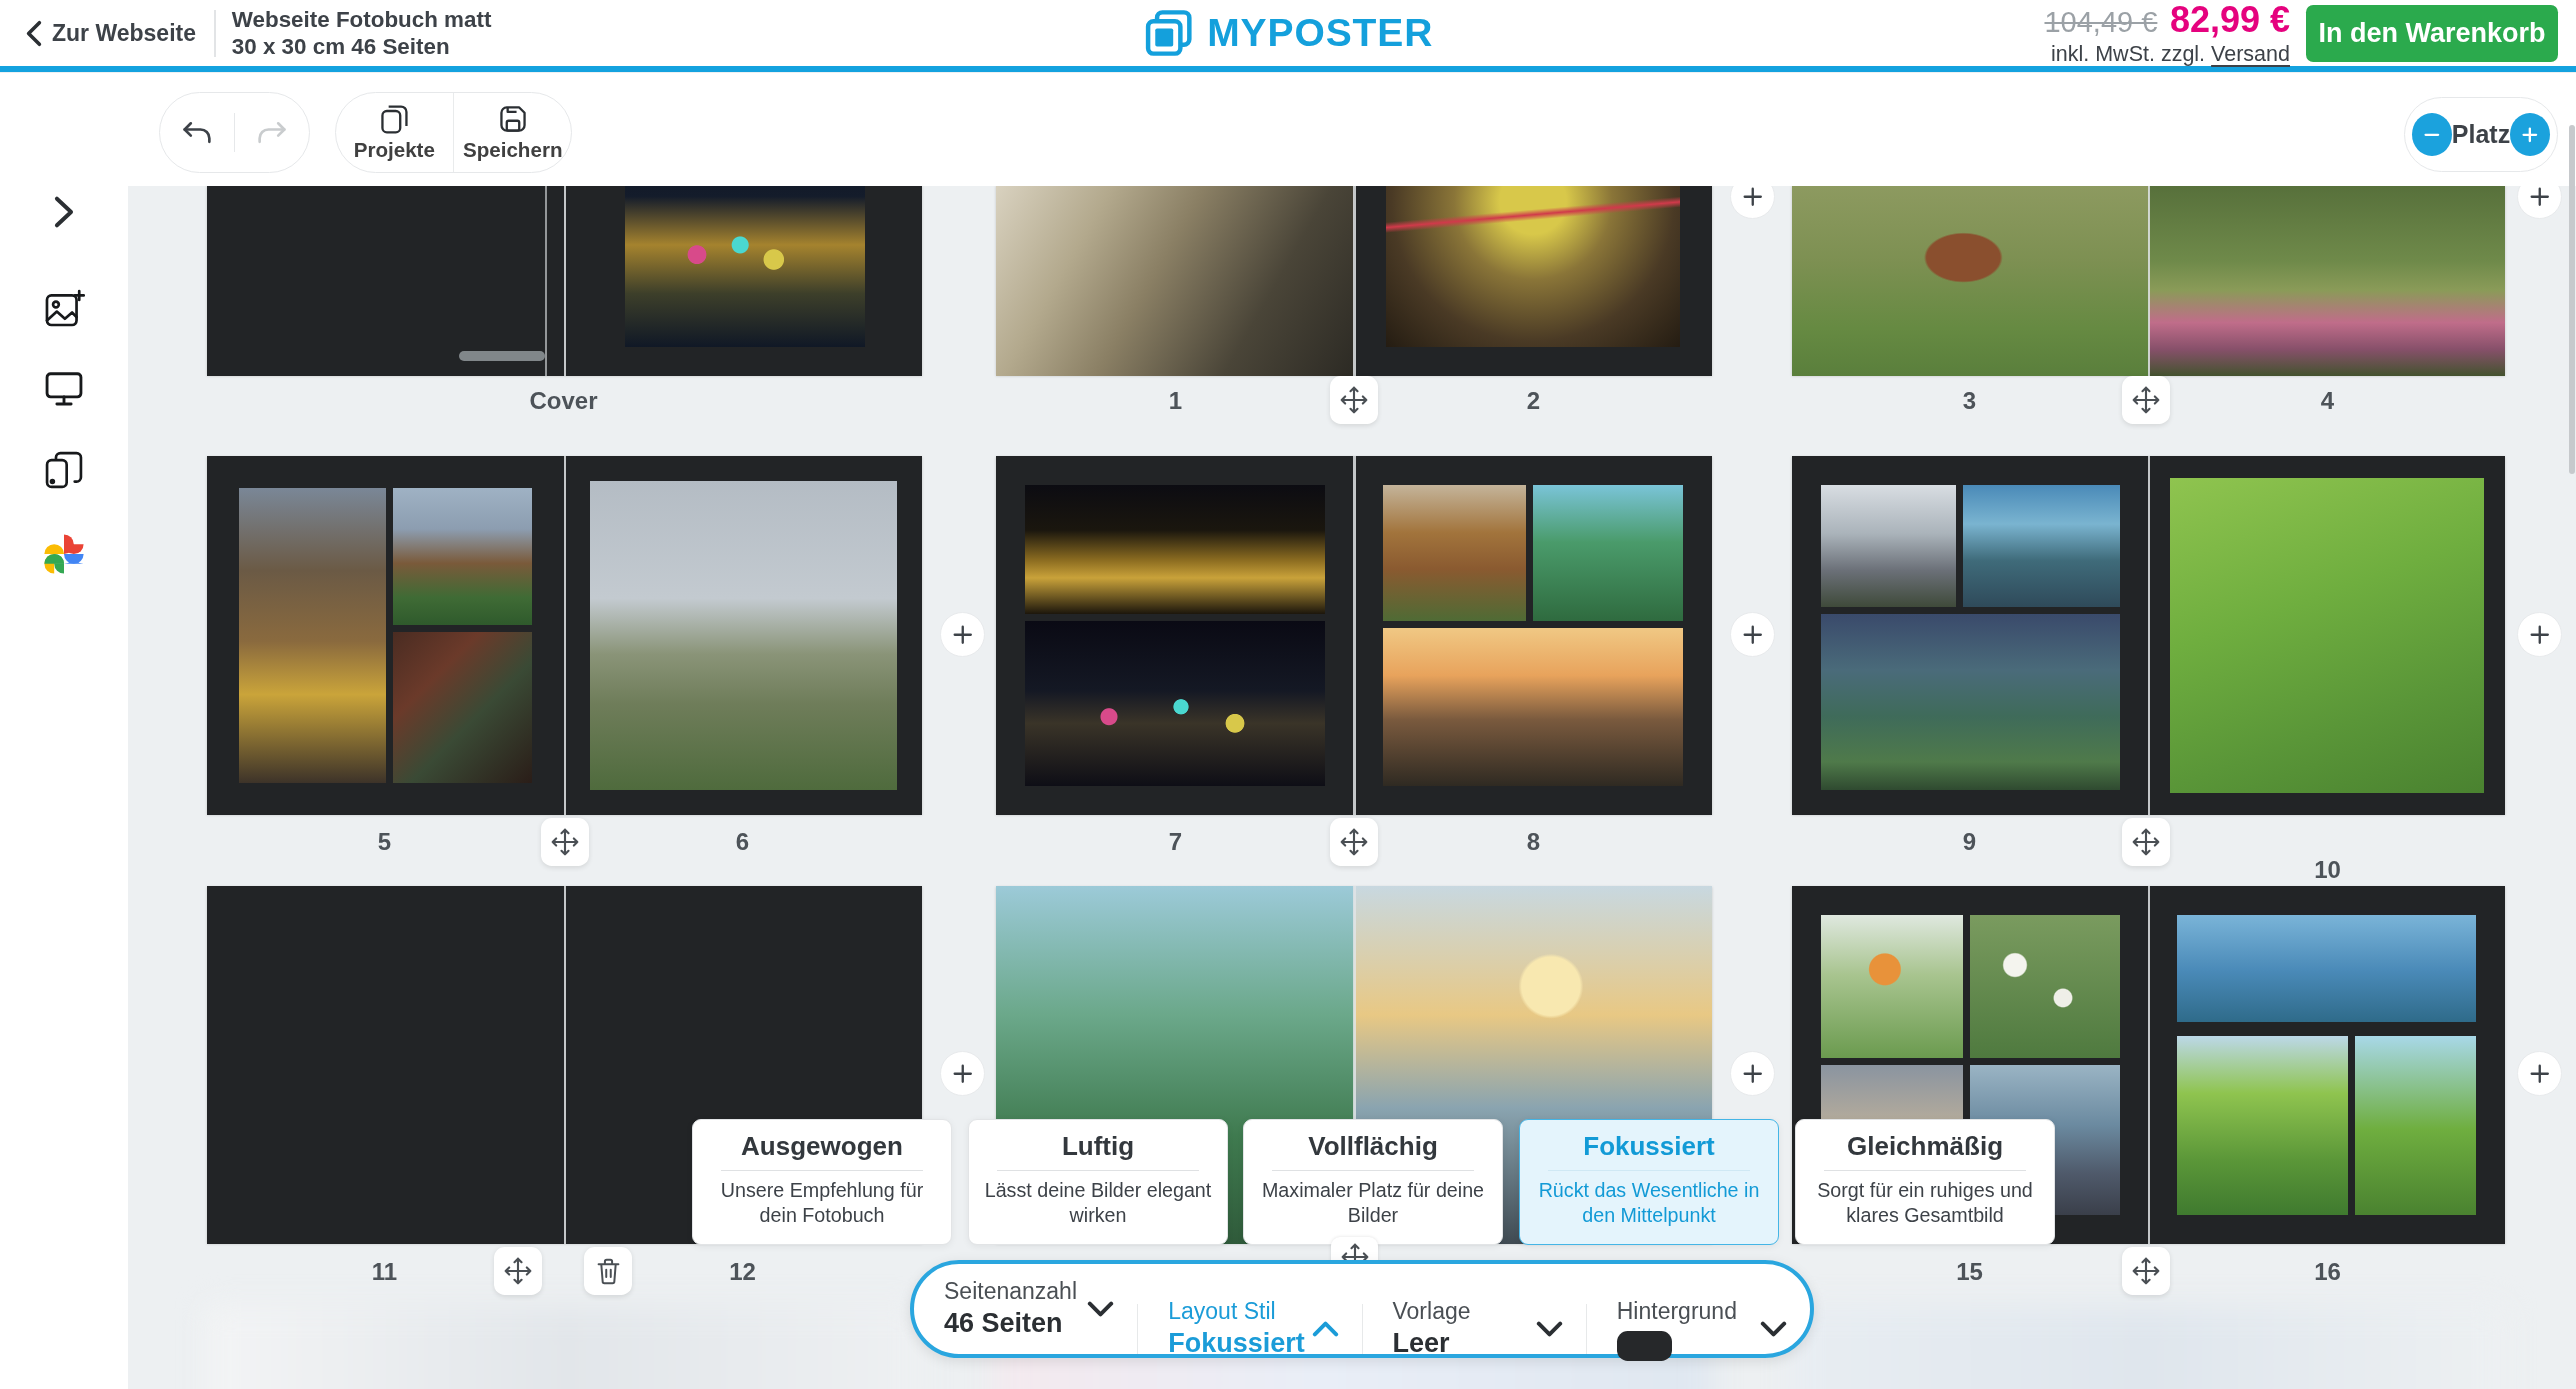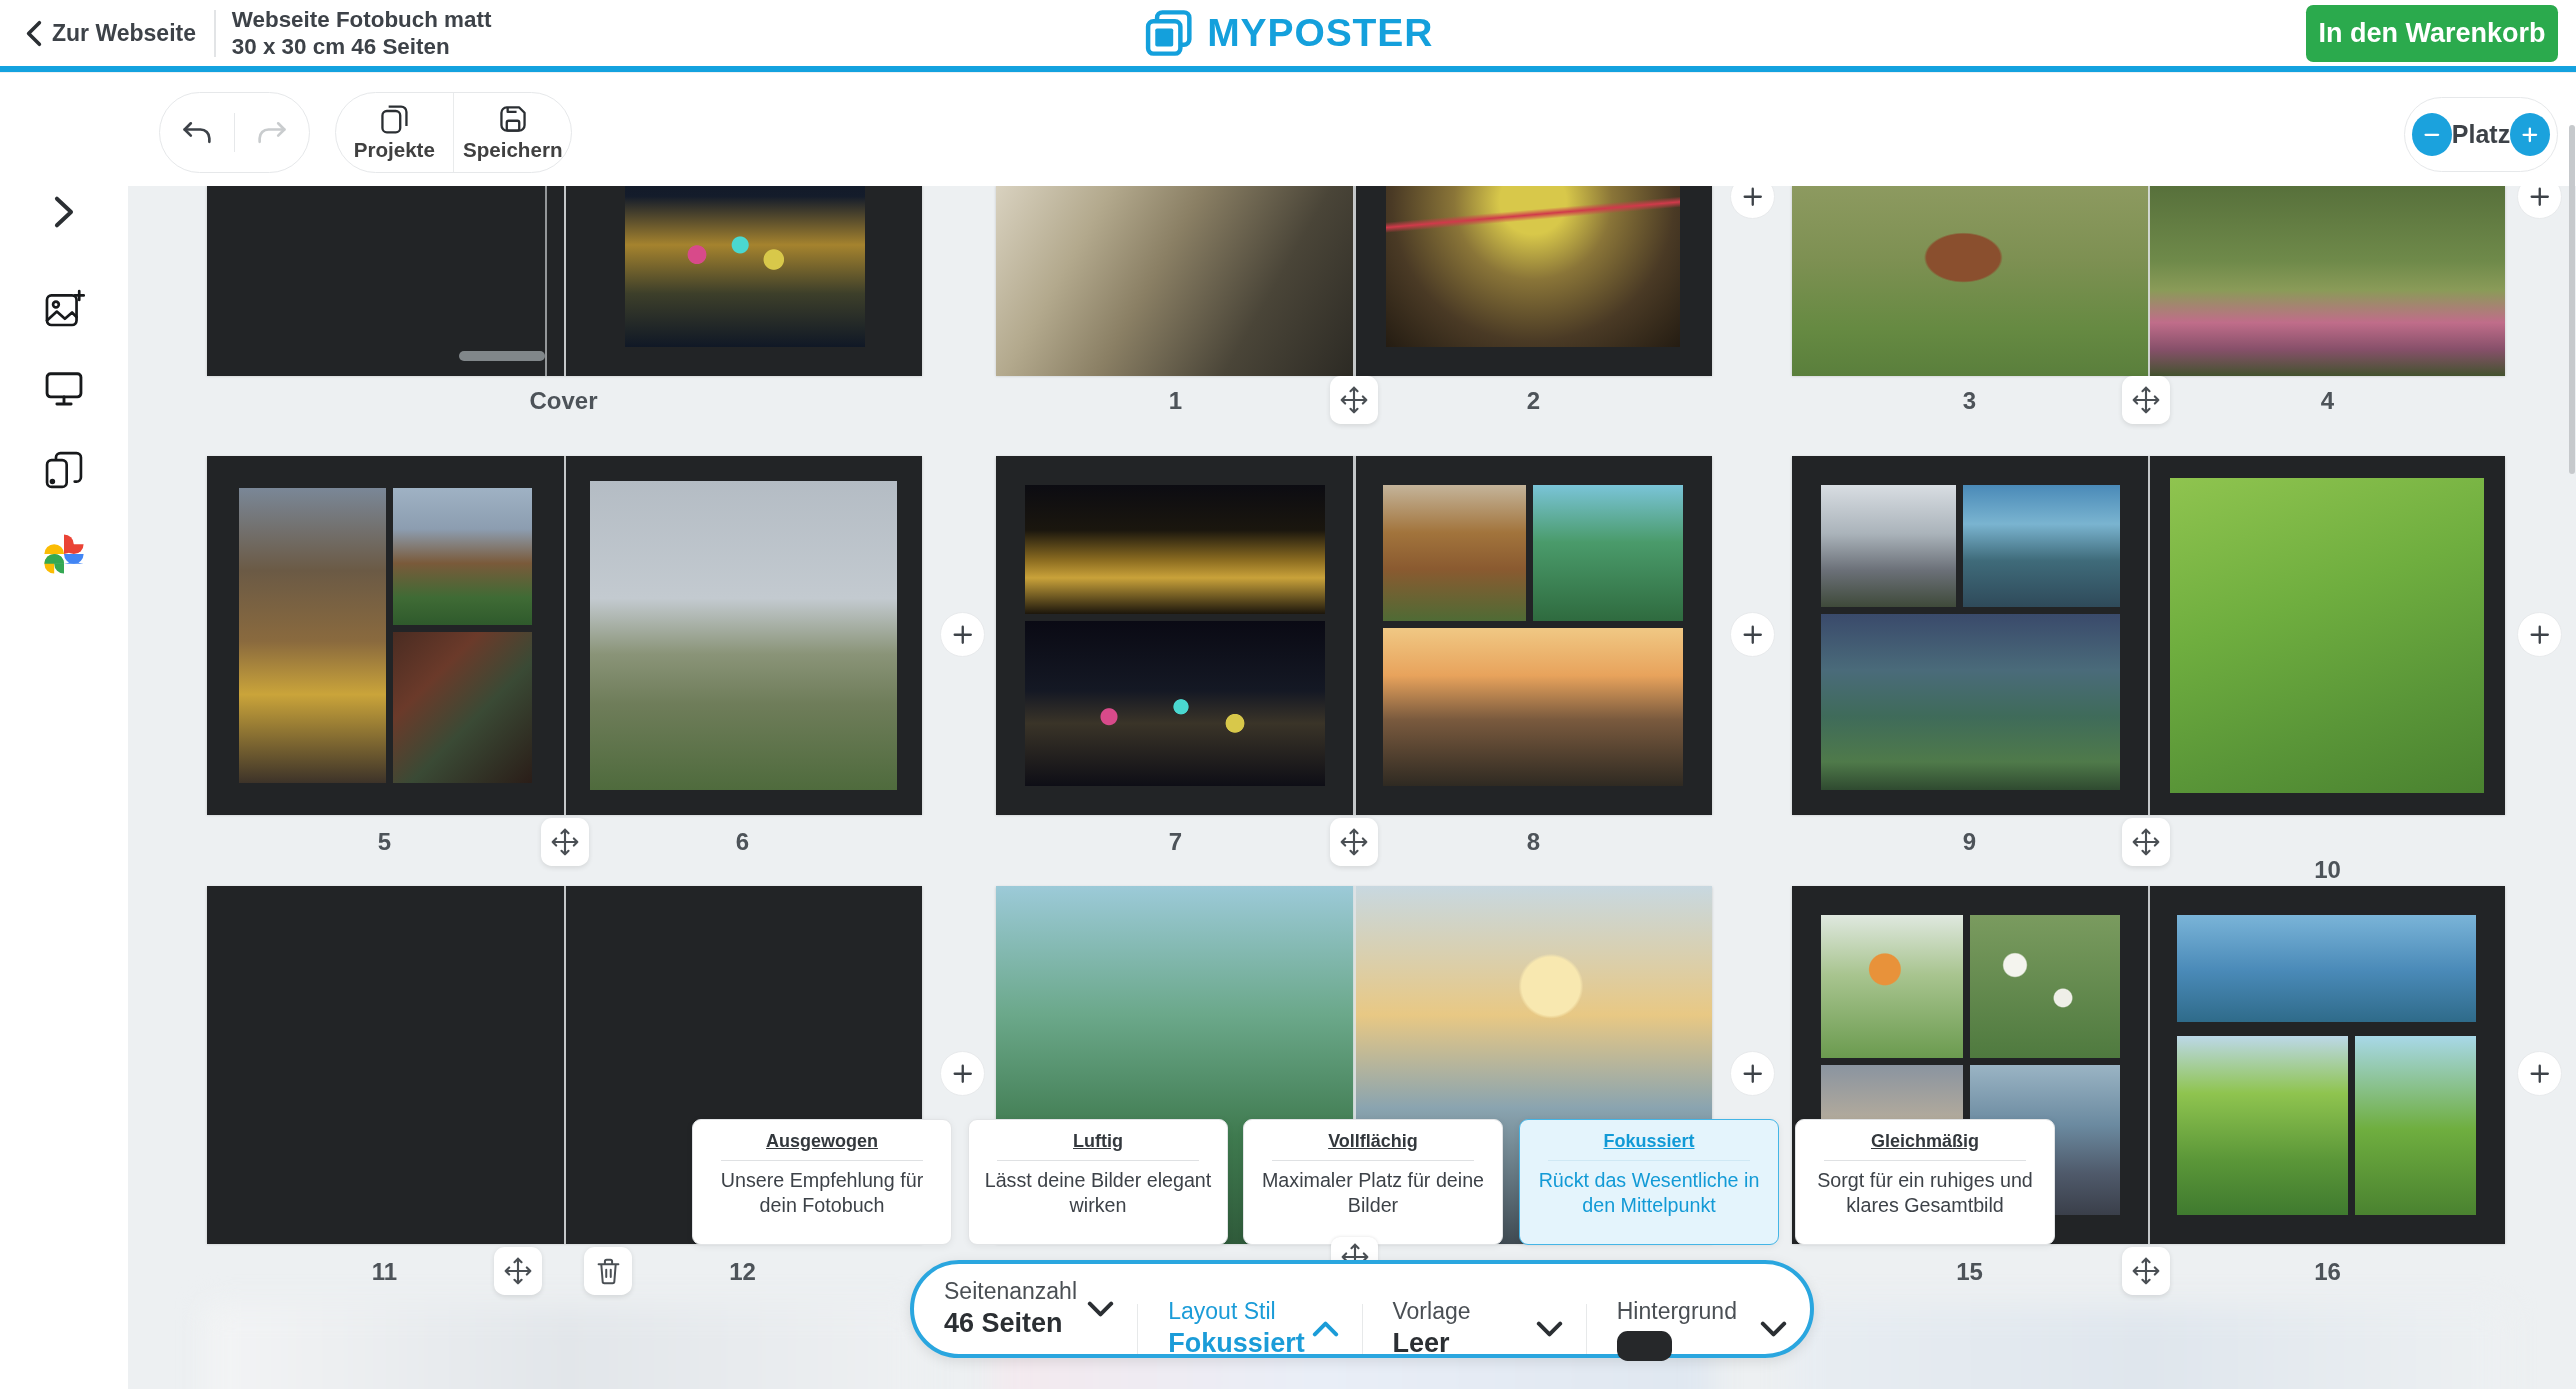--- a/index.html
+++ b/index.html
@@ -103,21 +103,21 @@
      linear-gradient(180deg,#7a9b5f 0%,#4f7a3f 100%);}
   .ph-clouds{background:linear-gradient(180deg,#8a94a0 0%,#c4b49a 52%,#8a6b4f 100%);}
   .ph-harbor{background:linear-gradient(180deg,#9ab4c4 0%,#6b8aa0 40%,#4f5a6b 72%,#3a3f4a 100%);}
   .ph-cows-meadow{background:linear-gradient(180deg,#bcd8e8 0%,#8fc44f 32%,#5a9638 70%,#3f7a2f 100%);}
   .ph-lake-pano{background:linear-gradient(180deg,#7ab4d8 0%,#4a8ab8 52%,#2f6b8a 100%);}
   .ph-green-hills{background:linear-gradient(180deg,#a8d8e8 0%,#6fae3f 52%,#4a8230 100%);}
   
   .card{position:absolute;top:1119px;width:258px;height:124px;background:#fff;border:1.8px solid #e2e4e6;
         border-radius:9px;z-index:22;display:flex;flex-direction:column;align-items:center;cursor:pointer;
         box-shadow:0 1.8px 7.2px rgba(0,0,0,.06);}
-  .card .ct{font-size:18px;font-weight:bold;color:#33383d;margin-top:10.7px;text-decoration:underline;}
+  .card .ct{font-size:26px;font-weight:bold;color:#33383d;margin-top:10.7px;}
   .card .chr{width:78%;height:0.9px;background:#dfe1e3;margin:8px 0 7.2px;}
   .card .cd{font-size:19.7px;line-height:1.3;color:#3d4248;text-align:center;width:88%;}
   .card.selected{background:#e4f4fc;border-color:#44b5e6;}
   .card.selected .ct,.card.selected .cd{color:#129ad6;}
   .card.selected .chr{background:#cfe8f4;}
   
   #peek-handle{position:absolute;left:1331px;top:1237px;width:47px;height:47px;background:#fff;border-radius:9px;
         z-index:23;display:flex;align-items:flex-start;justify-content:center;color:#4a4f54;
         box-shadow:0 0.9px 3.6px rgba(0,0,0,.12);cursor:grab;}
   #bottom-bar{position:absolute;left:910px;top:1260px;width:904px;height:98px;background:#fff;
@@ -454,20 +454,30 @@
     <div class="logo">
       <span>
           <svg width="52" height="52" viewBox="0 0 58 58" fill="none">
             <rect x="16" y="6" width="36" height="36" rx="6" stroke="#14a0dc" stroke-width="5"></rect>
             <rect x="6" y="16" width="36" height="36" rx="6" stroke="#14a0dc" stroke-width="5" fill="#fff"></rect>
             <rect x="14" y="24" width="20" height="20" rx="2" fill="#14a0dc"></rect>
           </svg>
         </span>
       <span class="logo-text">MYPOSTER</span>
     </div>
+    <div class="hdr-right">
+      <div class="price-row">
+        <span class="price-old">104,49 €</span>
+        <span class="price-new">82,99 €</span>
+      </div>
+      <div class="tax-row">
+        <span>inkl. MwSt. zzgl.</span>
+        <u>Versand</u>
+      </div>
+    </div>
     <button class="cart-btn">In den Warenkorb</button>
   </div>
 
   <div class="card" style="left:692px">
     <div class="ct">Ausgewogen</div>
     <div class="chr"></div>
     <div class="cd">Unsere Empfehlung für dein Fotobuch</div>
   </div>
   <div class="card" style="left:968px">
     <div class="ct">Luftig</div>

